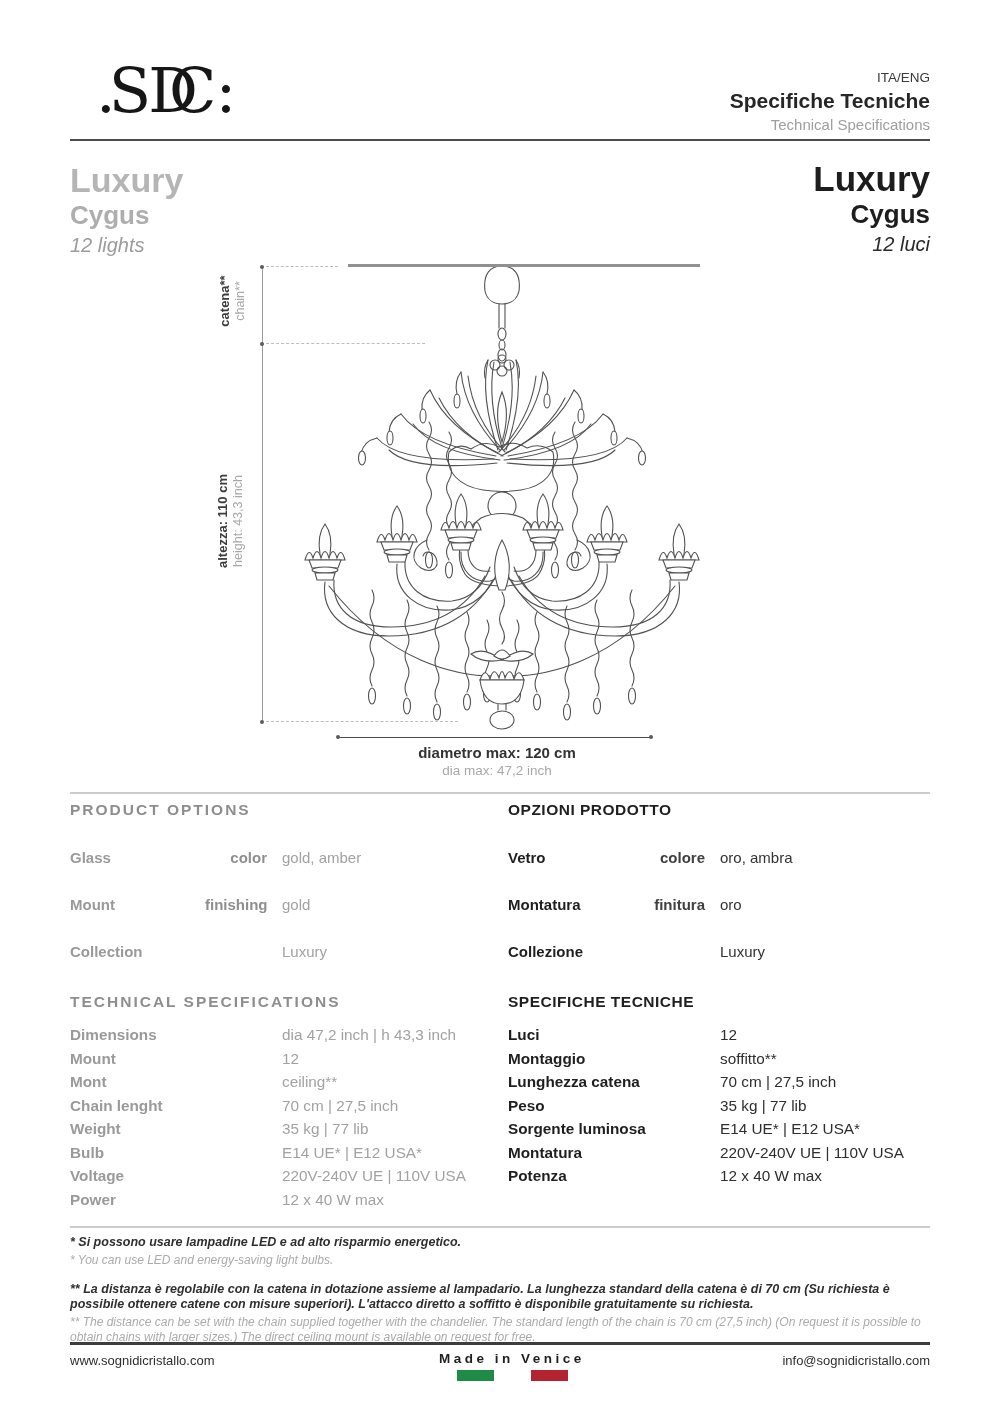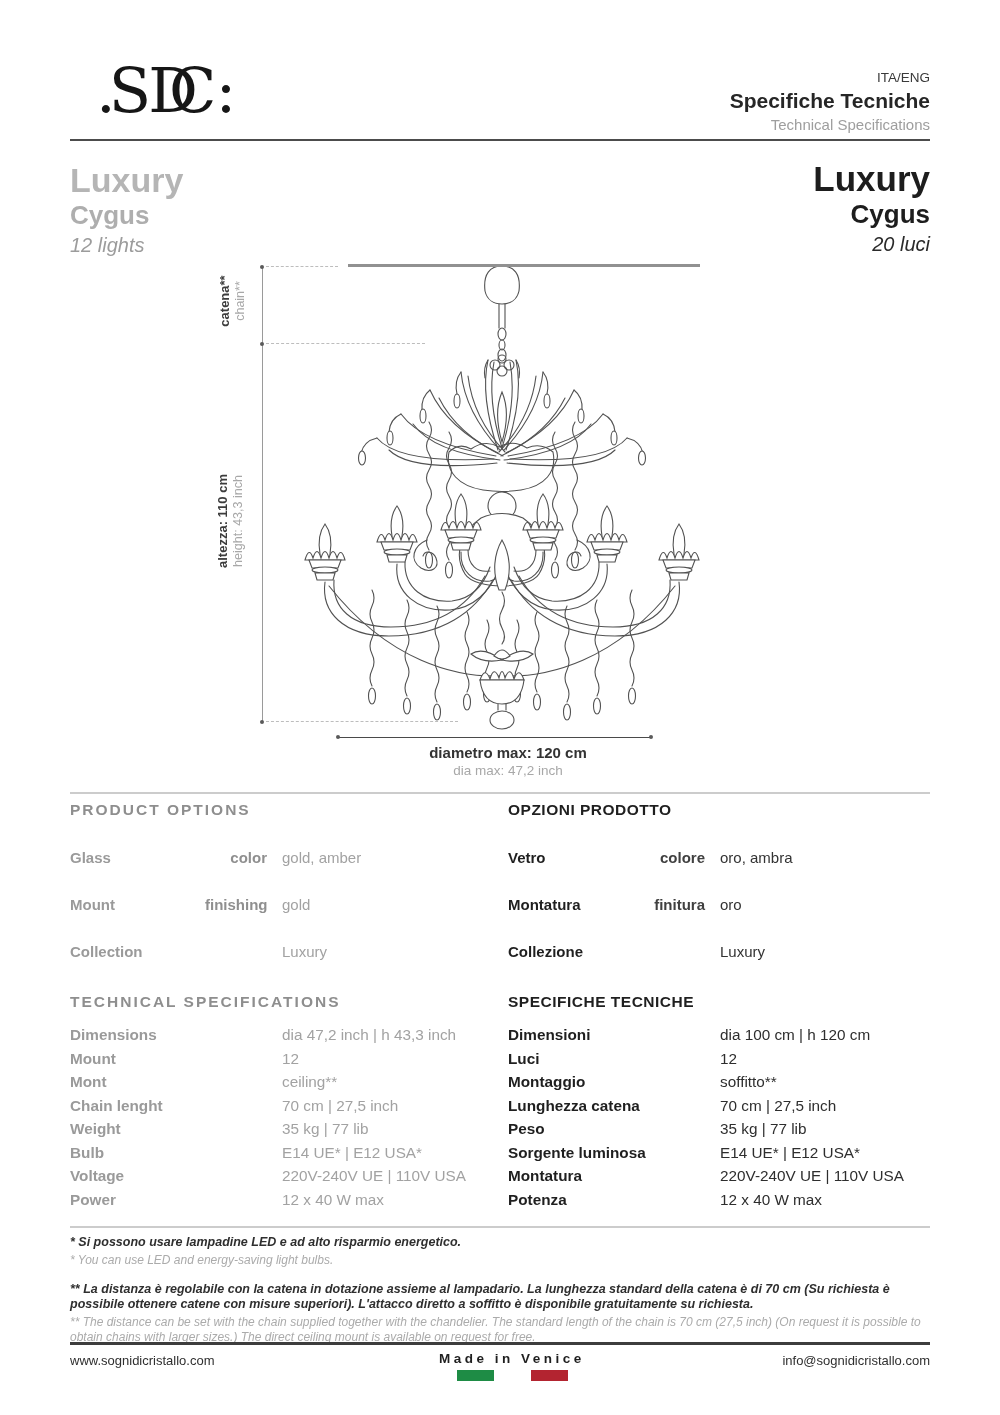--- a/index.html
+++ b/index.html
@@ -37,21 +37,21 @@
   .dash{height:0;border-top:1px dashed #bdbdbd;}
   #dash1{left:266px;top:266px;width:72px;}
   #dash2{left:266px;top:343px;width:159px;}
   #dash3{left:266px;top:721px;width:192px;}
   .vlabel{transform:rotate(-90deg);text-align:center;}
   #chain-label{left:174px;top:284px;width:120px;height:34px;}
   #height-label{left:156px;top:502px;width:156px;height:38px;}
   .lab-it{font-size:13px;font-weight:600;color:#3c3c3c;line-height:16px;}
   .lab-en{font-size:12.5px;color:#a8a8a8;line-height:15px;}
   #dia-line{left:338px;top:737px;width:313px;height:1px;background:#4a4a4a;}
-  #dia-label{left:355px;top:743px;width:306px;text-align:center;}
+  #dia-label{left:344px;top:743px;width:306px;text-align:center;}
   #dia-label .lab-it{font-size:15px;line-height:19px;color:#333;}
   #dia-label .lab-en{font-size:13.5px;line-height:17px;}
 
   
   #rule2{left:70px;top:792px;width:860px;height:2px;background:#cccccc;}
   .head-en{font-size:15.5px;font-weight:600;letter-spacing:2px;color:#8e8e8e;}
   .head-it{font-size:15.5px;font-weight:bold;letter-spacing:.5px;color:#1f1f1f;}
   .opt-table{width:420px;}
   .opt-row{display:grid;grid-template-columns:135px 62px 1fr;margin-top:30px;font-size:15px;}
   .opt-row:first-of-type{margin-top:14px;}
@@ -104,21 +104,21 @@
 <div class="abs" id="rule1"></div>
 
 <div class="abs" id="title-left">
   <div class="t1">Luxury</div>
   <div class="t2">Cygus</div>
   <div class="t3">12 lights</div>
 </div>
 <div class="abs" id="title-right">
   <div class="t1">Luxury</div>
   <div class="t2">Cygus</div>
-  <div class="t3">20 luci</div>
+  <div class="t3">12 luci</div>
 </div>
 
 <svg class="abs" id="chandelier" width="450" height="478" viewBox="0 0 450 478">
   <defs>
     <g id="cup">
       <path d="M0,-36 C6,-28 7,-18 5,-6 L5,-2 L-5,-2 L-5,-6 C-7,-18 -6,-28 0,-36 Z" fill="#fff"></path>
       <path d="M-20,0 Q-16,-14 -12,-2 Q-8,-15 -4,-2 Q0,-15 4,-2 Q8,-15 12,-2 Q16,-14 20,0 Z" fill="#fff"></path>
       <path d="M-16,0 L16,0 L13,8 L-13,8 Z" fill="#fff"></path>
       <ellipse cx="0" cy="10" rx="13" ry="3" fill="#fff"></ellipse>
       <path d="M-10,13 L10,13 L8,20 L-8,20 Z" fill="#fff"></path>
@@ -300,24 +300,20 @@
         <span class="spec-label-en">Power</span>
         <span class="spec-val-en">12 x 40 W max</span>
       </div>
   </div>
 </div>
 
 <div class="abs spec-table" id="specs-it">
   <div class="head-it">SPECIFICHE TECNICHE</div>
   <div class="spec-rows">
     <div class="spec-row">
-        <span class="spec-label-it">Dimensioni</span>
-        <span class="spec-val-it">dia 100 cm | h 120 cm</span>
-      </div>
-    <div class="spec-row">
         <span class="spec-label-it">Luci</span>
         <span class="spec-val-it">12</span>
       </div>
     <div class="spec-row">
         <span class="spec-label-it">Montaggio</span>
         <span class="spec-val-it">soffitto**</span>
       </div>
     <div class="spec-row">
         <span class="spec-label-it">Lunghezza catena</span>
         <span class="spec-val-it">70 cm | 27,5 inch</span>

